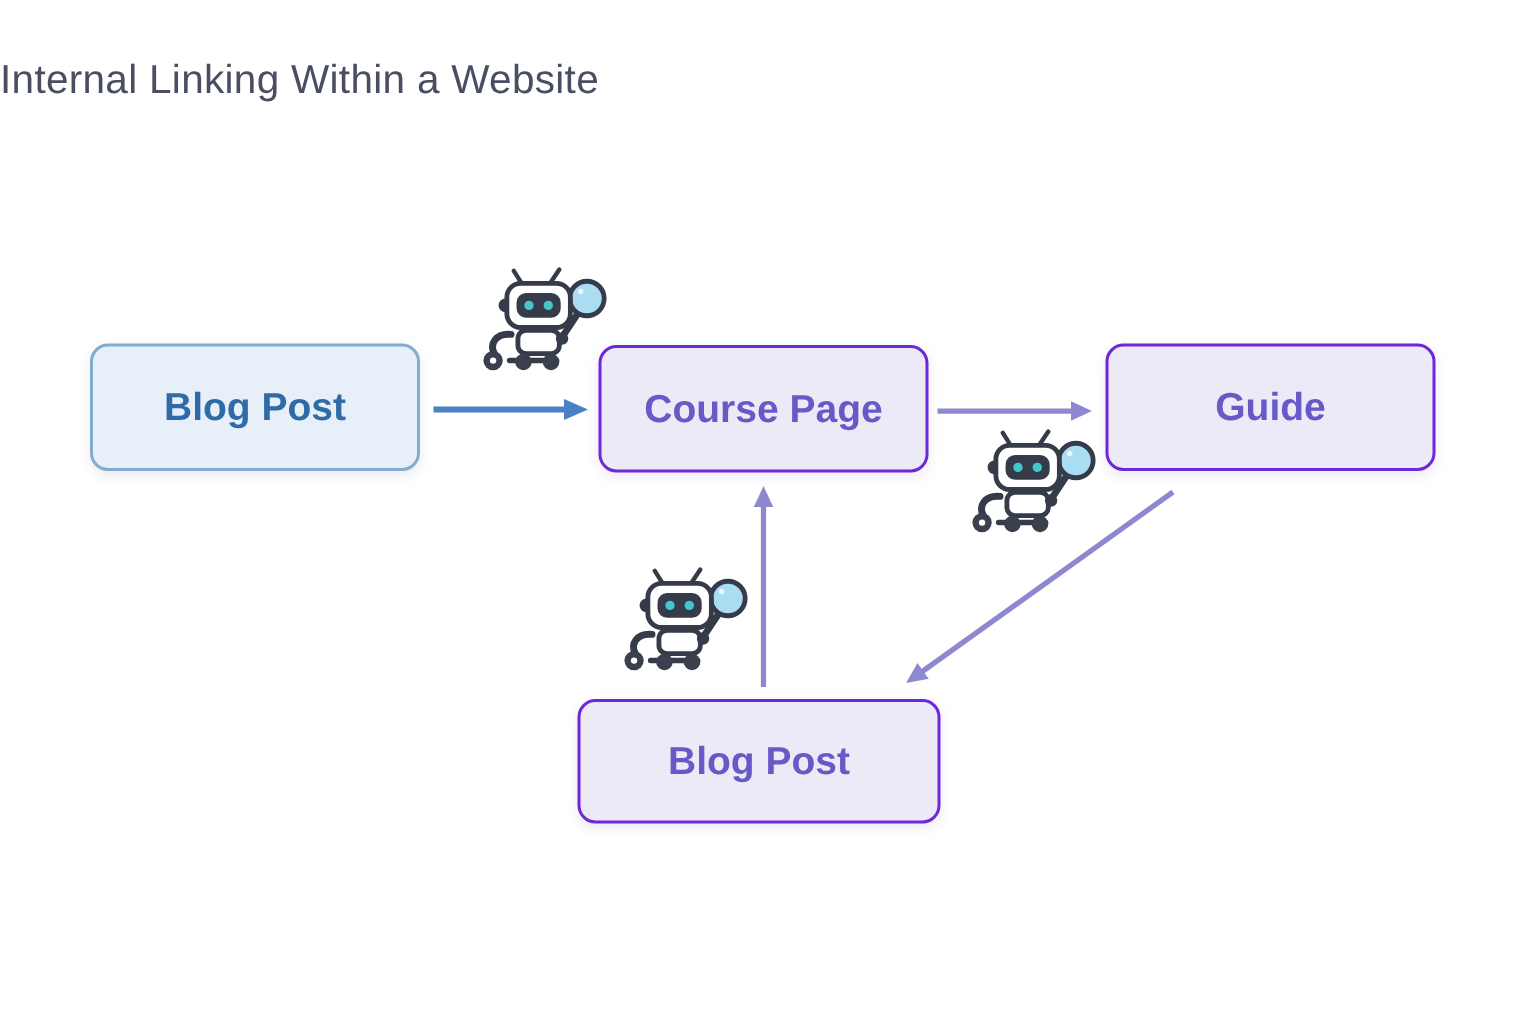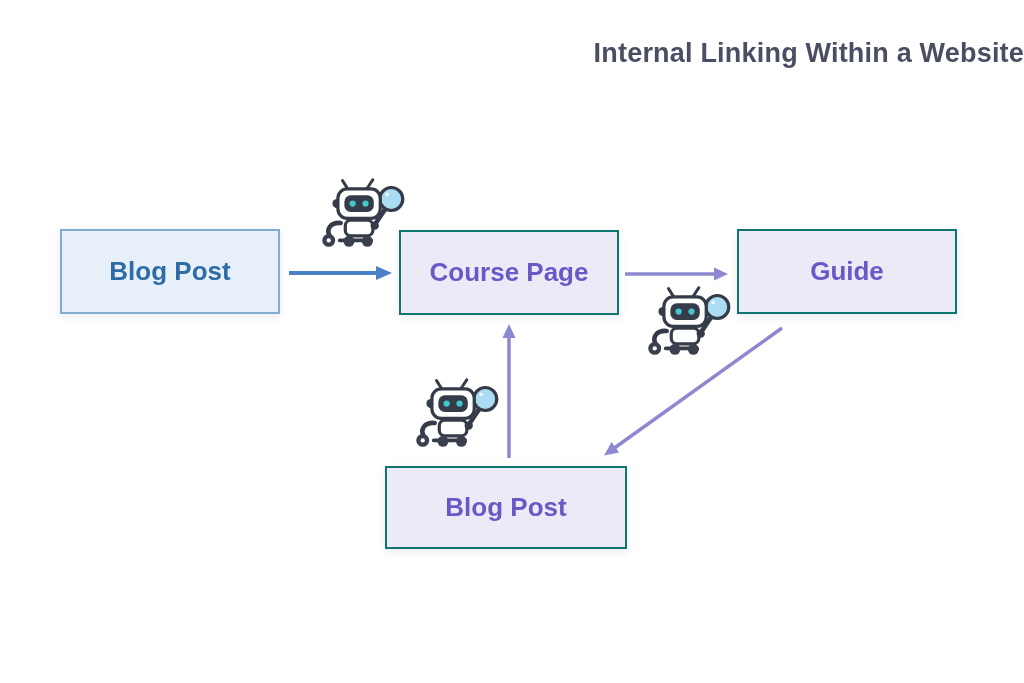--- a/index.html
+++ b/index.html
@@ -12,51 +12,51 @@
     height: 683px;
     background: #ffffff;
     overflow: hidden;
   }
 
   .title {
     position: absolute;
     top: 38px;
     left: 0;
     width: 100%;
-    text-align: right;
+    text-align: left;
     font-size: 27px;
-    font-weight: bold;
+    font-weight: normal;
     color: #4a4e63;
     letter-spacing: 0.2px;
   }
 
   .layer {
     position: absolute;
     top: 0; left: 0;
     width: 1024px; height: 683px;
   }
 
   .node {
     position: absolute;
     display: flex;
     align-items: center;
     justify-content: center;
-    border-radius: 0;
+    border-radius: 12px;
     font-size: 26px;
     font-weight: bold;
     box-shadow: 0 3px 8px rgba(110, 110, 160, 0.14);
   }
   .node.blue {
     background: #e7f0f8;
     border: 2px solid #84abd2;
     color: #2f6ba7;
   }
   .node.purple {
     background: #edeaf8;
-    border: 2px solid #0f766e;
+    border: 2px solid #6d28d9;
     color: #675ac6;
   }
 
   .node-blog-post-left  { left: 60px;  top: 229px; width: 220px; height: 85px; }
   .node-course-page     { left: 399px; top: 230px; width: 220px; height: 85px; }
   .node-guide           { left: 737px; top: 229px; width: 220px; height: 85px; text-align: right; }
   .node-blog-post-bottom{ left: 385px; top: 466px; width: 242px; height: 83px; }
 </style>
 </head>
 <body>

